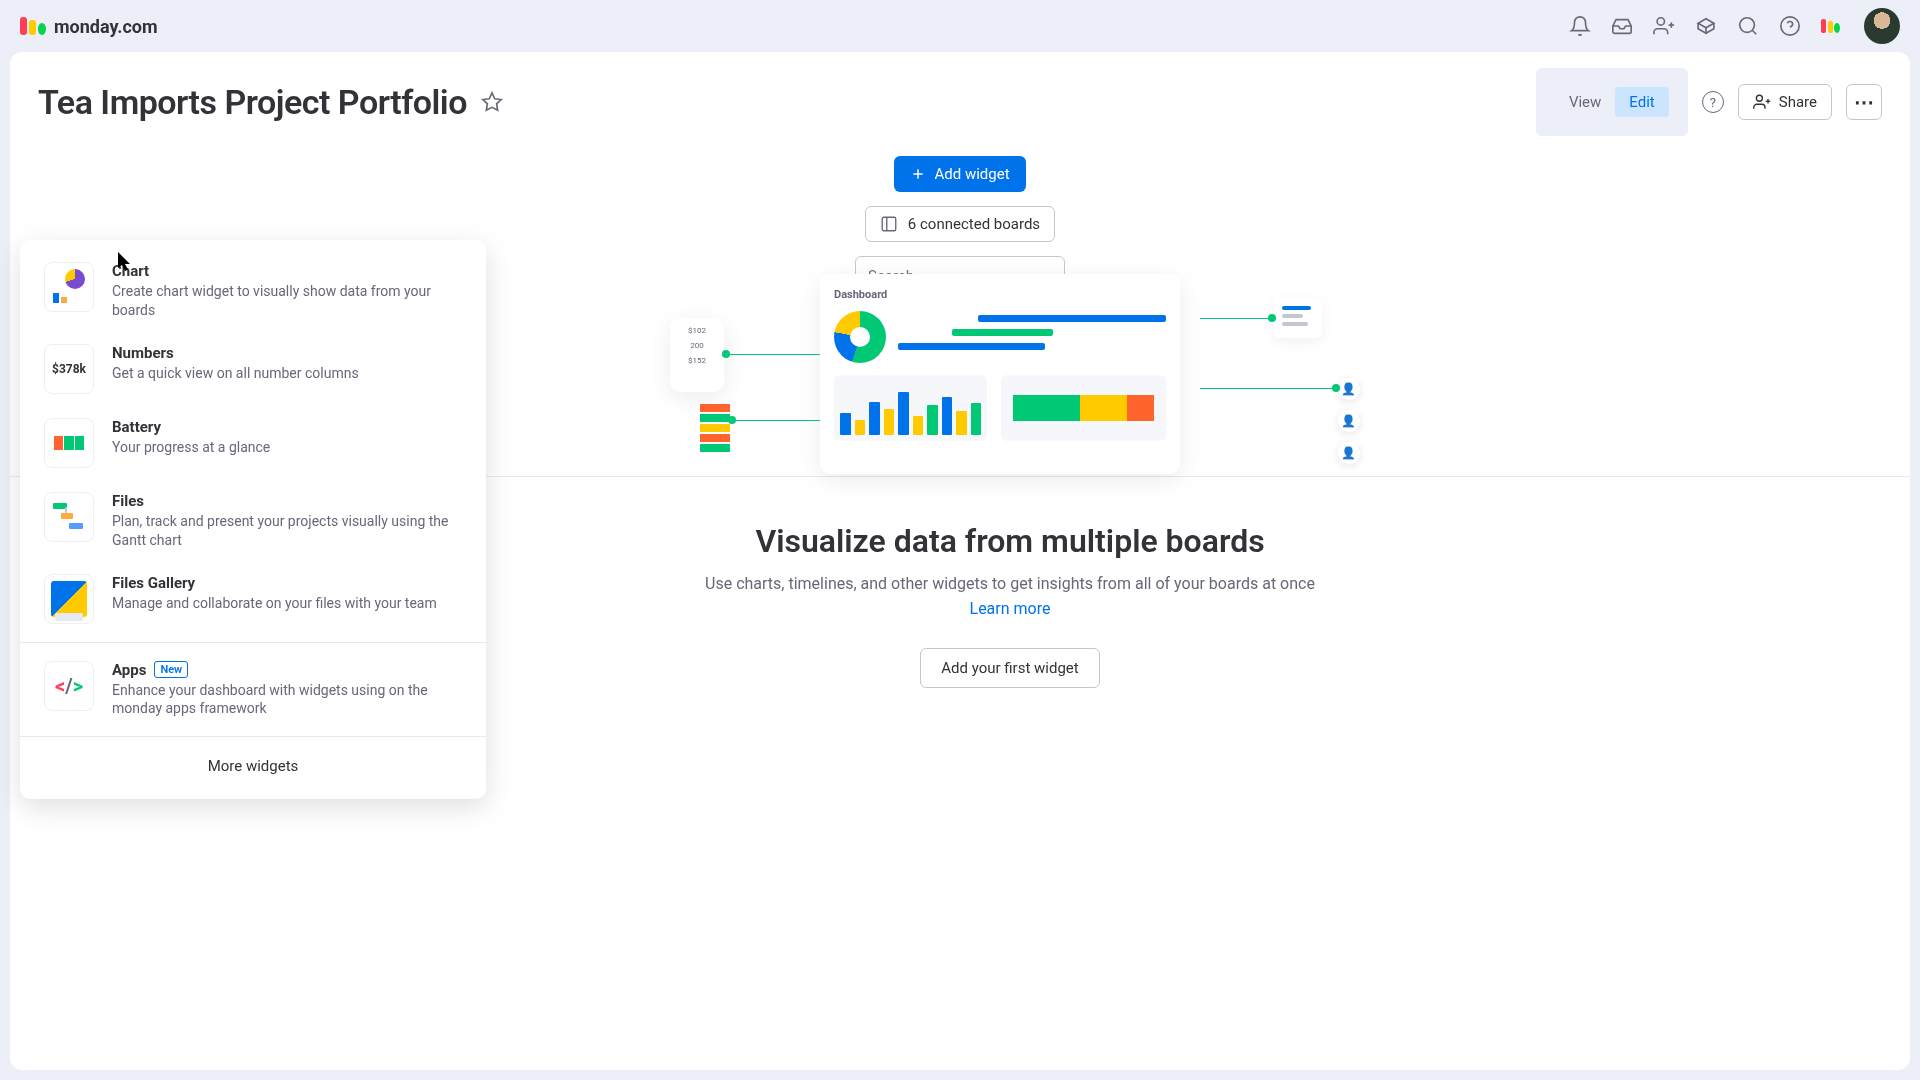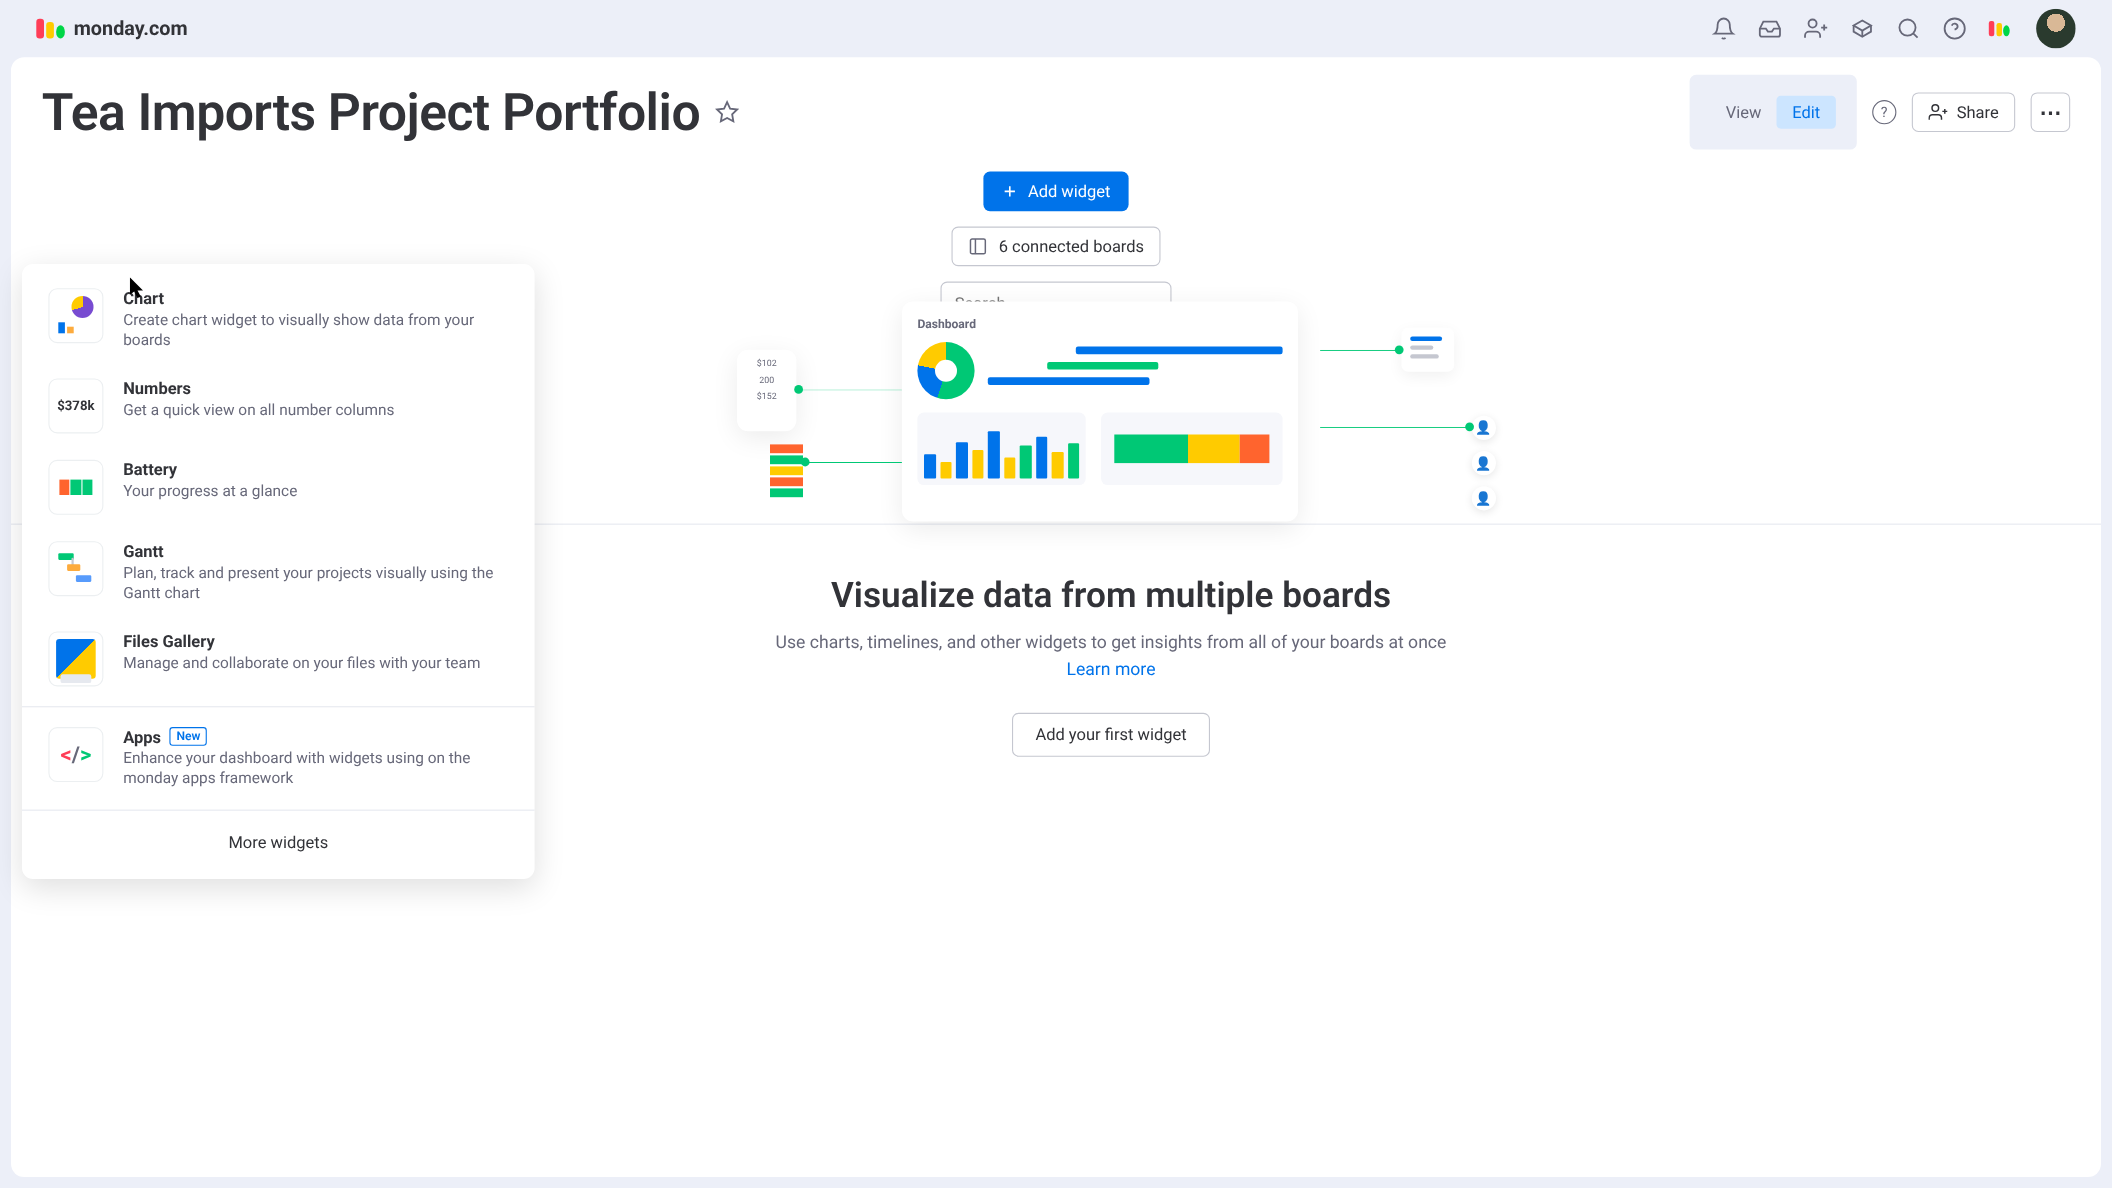--- a/index.html
+++ b/index.html
@@ -1,19 +1,19 @@
 <!DOCTYPE html>
 <html><head>
 <meta charset="utf-8">
 <style>
 * { margin: 0; padding: 0; box-sizing: border-box; font-family: -apple-system, BlinkMacSystemFont, 'Segoe UI', Roboto, sans-serif; }
 body { background: #eceff8; width: 1920px; height: 1080px; overflow: hidden; }
 
 
-.topbar { height: 52px; display: flex; align-items: center; justify-content: space-between; padding: 0 33px; }
+.topbar { height: 52px; display: flex; align-items: center; justify-content: space-between; padding: 0 20px; }
 .logo-wrap { display: flex; align-items: center; gap: 8px; }
 .logo-mark { display: flex; gap: 2px; }
 .logo-mark span { width: 7px; height: 18px; border-radius: 3px; }
 .logo-mark span:nth-child(1) { background: #ff3d57; }
 .logo-mark span:nth-child(2) { background: #ffcb00; margin-top: 3px; height: 15px; }
 .logo-mark span:nth-child(3) { background: #00d647; margin-top: 6px; height: 12px; width: 8px; border-radius: 50%; }
 .logo-text { font-size: 18px; font-weight: 700; color: #323338; }
 .topbar-right { display: flex; align-items: center; gap: 20px; }
 .topbar-icon { width: 22px; height: 22px; color: #676879; cursor: pointer; }
 .avatar { width: 36px; height: 36px; border-radius: 50%; background: #2a6049; display: flex; align-items: center; justify-content: center; overflow: hidden; }
@@ -23,21 +23,21 @@
 .logo-small span:nth-child(1){background:#ff3d57;}
 .logo-small span:nth-child(2){background:#ffcb00;margin-top:2px;height:12px;}
 .logo-small span:nth-child(3){background:#00d647;margin-top:4px;height:10px;width:6px;border-radius:50%;}
 
 
 .main { background: #fff; margin: 0 10px 10px 10px; border-radius: 12px; height: calc(100% - 62px); position: relative; }
 
 
 .header { display: flex; align-items: center; justify-content: space-between; padding: 16px 28px 12px 28px; }
 .header-left { display: flex; align-items: center; gap: 14px; }
-.page-title { font-size: 47px; font-weight: 600; color: #323338; letter-spacing: -0.5px; }
+.page-title { font-size: 34px; font-weight: 600; color: #323338; letter-spacing: -0.5px; }
 .star-icon { width: 22px; height: 22px; color: #676879; cursor: pointer; }
 .header-right { display: flex; align-items: center; gap: 14px; }
 .mode-toggle { display: flex; background: #eceff8; border-radius: 6px; padding: 19px; }
 .mode-btn { padding: 6px 14px; border-radius: 4px; font-size: 15px; color: #676879; cursor: pointer; border: none; background: transparent; }
 .mode-btn.active { background: #cce5ff; color: #0073ea; }
 .help-circle { width: 22px; height: 22px; border: 1.5px solid #676879; border-radius: 50%; display: flex; align-items: center; justify-content: center; color: #676879; font-size: 13px; cursor: pointer; }
 .share-btn { display: flex; align-items: center; gap: 8px; border: 1px solid #c5c7d0; border-radius: 6px; padding: 8px 14px; font-size: 15px; color: #323338; background: #fff; cursor: pointer; }
 .more-btn { width: 36px; height: 36px; border: 1px solid #c5c7d0; border-radius: 6px; display: flex; align-items: center; justify-content: center; cursor: pointer; color: #323338; font-size: 20px; font-weight: bold; }
 
 
@@ -300,21 +300,21 @@
     <div class="widget-item">
       <div class="widget-thumb">
         <div class="thumb-gantt">
             <div class="g1"></div>
             <div class="arrow"></div>
             <div class="g2"></div>
             <div class="g3"></div>
           </div>
       </div>
       <div class="widget-text">
-        <div class="widget-name">Gantt</div>
+        <div class="widget-name">Files</div>
         <div class="widget-desc">Plan, track and present your projects visually using the Gantt chart</div>
       </div>
     </div>
     <div class="widget-item">
       <div class="widget-thumb">
         <div class="thumb-files"></div>
       </div>
       <div class="widget-text">
         <div class="widget-name">Files Gallery</div>
         <div class="widget-desc">Manage and collaborate on your files with your team</div>

